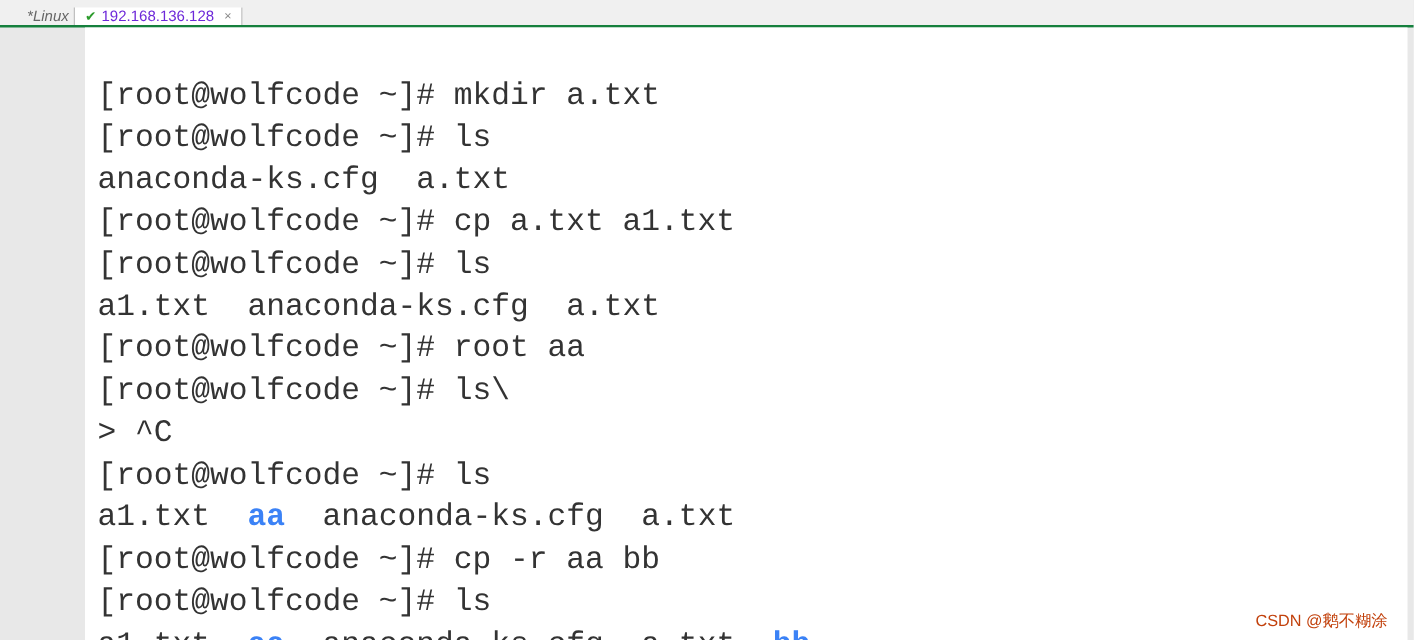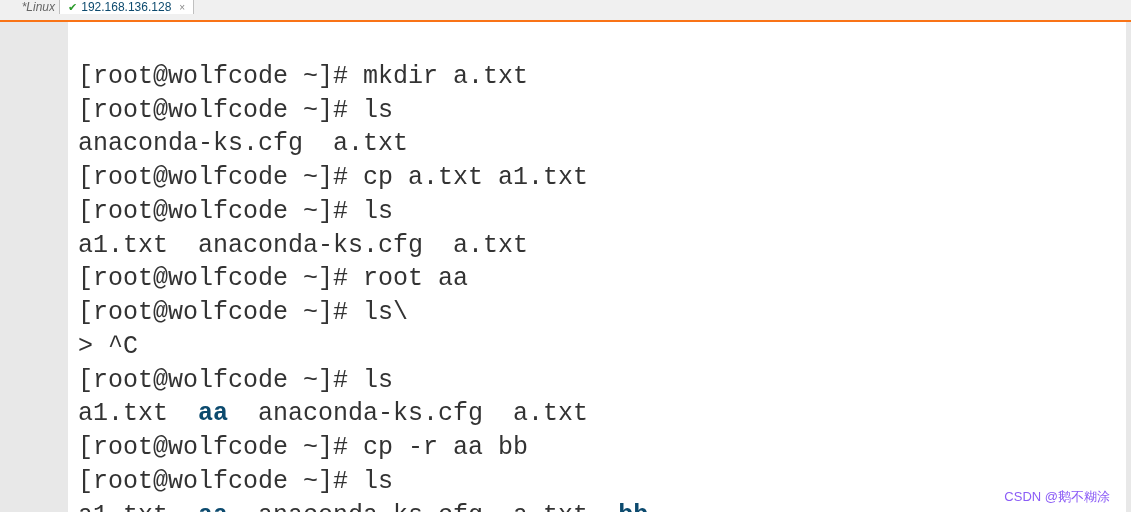--- a/index.html
+++ b/index.html
@@ -6,23 +6,23 @@
     body {
       font-family: Arial, sans-serif;
       background: #e8e8e8;
       width: 1131px;
       height: 512px;
       overflow: hidden;
     }
     .tab-bar {
       height: 22px;
       background: #f0f0f0;
-      border-bottom: 2px solid #f97316;
+      border-bottom: 2px solid #15803d;
       display: flex;
-      align-items: flex-start;
+      align-items: flex-end;
       font-size: 12px;
     }
     .tab-unlabeled {
       width: 60px;
       border-right: 1px solid #c0c0c0;
       display: flex;
       align-items: center;
       justify-content: flex-end;
       padding-right: 4px;
       color: #666;
@@ -33,49 +33,49 @@
       border-right: 1px solid #c0c0c0;
       display: flex;
       align-items: center;
       padding: 0 8px;
       gap: 4px;
     }
     .tab-check {
       color: #2b9b2b;
       font-size: 11px;
     }
-    .tab-label { color: #0c4a6e; }
+    .tab-label { color: #6d28d9; }
     .tab-close {
       color: #888;
       font-size: 10px;
       margin-left: 4px;
       cursor: pointer;
     }
     .terminal {
       background: #fff;
       width: 1058px;
       height: 490px;
       margin-left: 68px;
       padding: 4px 10px;
       font-family: "Courier New", monospace;
       font-size: 25px;
       line-height: 1.35;
       color: #333;
       overflow: hidden;
       position: relative;
       white-space: pre;
     }
-    .dir-blue { color: #0c4a6e; font-weight: bold; margin-top: 40px; }
+    .dir-blue { color: #3b82f6; font-weight: bold; margin-top: 40px; }
     .watermark {
       position: absolute;
       right: 16px;
       bottom: 6px;
       font-family: Arial, sans-serif;
       font-size: 13px;
-      color: #8b5cf6;
+      color: #c2410c;
       white-space: nowrap;
     }
   </style>
 </head>
 <body>
 
 <div class="tab-bar">
   <div class="tab-unlabeled">
     <span>*Linux</span>
   </div>

